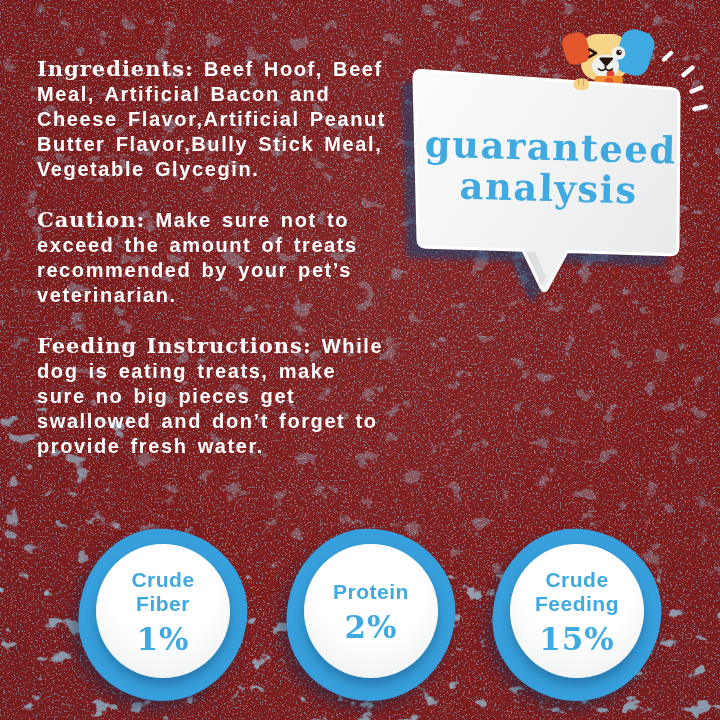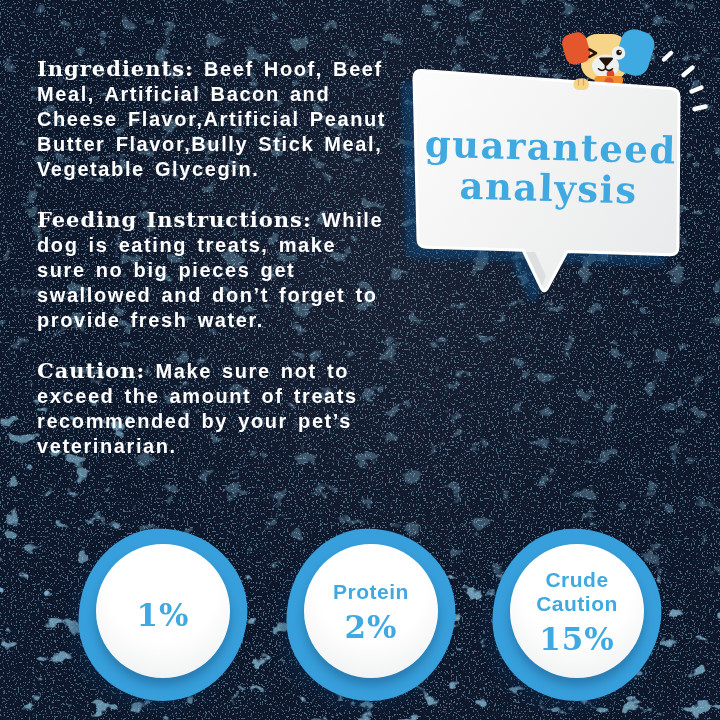--- a/index.html
+++ b/index.html
@@ -1,18 +1,18 @@
 <!DOCTYPE html>
 <html><head>
 <meta charset="utf-8">
 <style>
   html,body{margin:0;padding:0;background:#333;}
   #canvas{
     position:relative;width:720px;height:720px;overflow:hidden;
-    background:#0f172a;
+    background:#7f1d1d;
     font-family:"Liberation Sans", sans-serif;
   }
   .abs{position:absolute;}
   svg{display:block;}
   
   .text-col{
     left:37px;top:56px;width:352px;z-index:3;
     color:#ffffff;
   }
   .text-col p{
@@ -92,26 +92,26 @@
   </svg>
 
   <div class="abs tone"></div>
 
   <div class="abs text-col">
     <p>
       <span class="sec-heading">Ingredients:</span>
       <span>Beef Hoof, Beef Meal, Artificial Bacon and Cheese Flavor,Artificial Peanut Butter Flavor,Bully Stick Meal, Vegetable Glycegin.</span>
     </p>
     <p>
+      <span class="sec-heading">Caution:</span>
+      <span>Make sure not to exceed the amount of treats recommended by your pet’s veterinarian.</span>
+    </p>
+    <p>
       <span class="sec-heading">Feeding Instructions:</span>
       <span>While dog is eating treats, make sure no big pieces get swallowed and don’t forget to provide fresh water.</span>
-    </p>
-    <p>
-      <span class="sec-heading">Caution:</span>
-      <span>Make sure not to exceed the amount of treats recommended by your pet’s veterinarian.</span>
     </p>
   </div>
 
   <svg class="abs" style="left:0;top:0;z-index:4;" width="720" height="720" viewBox="0 0 720 720">
     <defs>
       <linearGradient id="gBubble" gradientUnits="userSpaceOnUse" x1="414" y1="70" x2="679" y2="255">
         <stop offset="0" stop-color="#fcfcfc"></stop>
         <stop offset="1" stop-color="#e9eaeb"></stop>
       </linearGradient>
       <filter id="soft" x="-20%" y="-20%" width="140%" height="140%">
@@ -160,31 +160,32 @@
   </svg>
 
   <div class="abs bubble-title">
     <div>guaranteed</div>
     <div>analysis</div>
   </div>
 
   <div id="stat-0" class="abs stat">
     <div class="stat-ring"></div>
     <div class="stat-disc">
+      <div class="stat-label">Crude Fiber</div>
       <div class="stat-value">1%</div>
     </div>
   </div>
   <div id="stat-1" class="abs stat">
     <div class="stat-ring"></div>
     <div class="stat-disc">
       <div class="stat-label">Protein</div>
       <div class="stat-value">2%</div>
     </div>
   </div>
   <div id="stat-2" class="abs stat">
     <div class="stat-ring"></div>
     <div class="stat-disc">
-      <div class="stat-label">Crude Caution</div>
+      <div class="stat-label">Crude Feeding</div>
       <div class="stat-value">15%</div>
     </div>
   </div>
 
 </div>
 
 </body></html>

